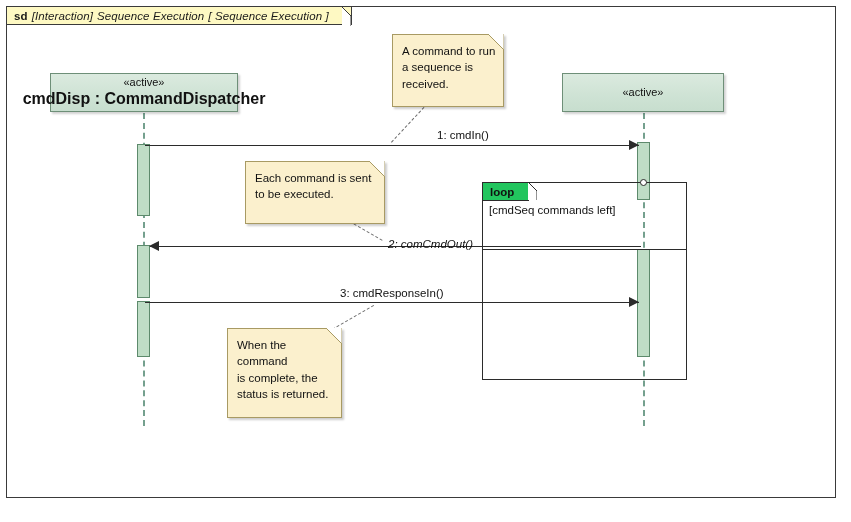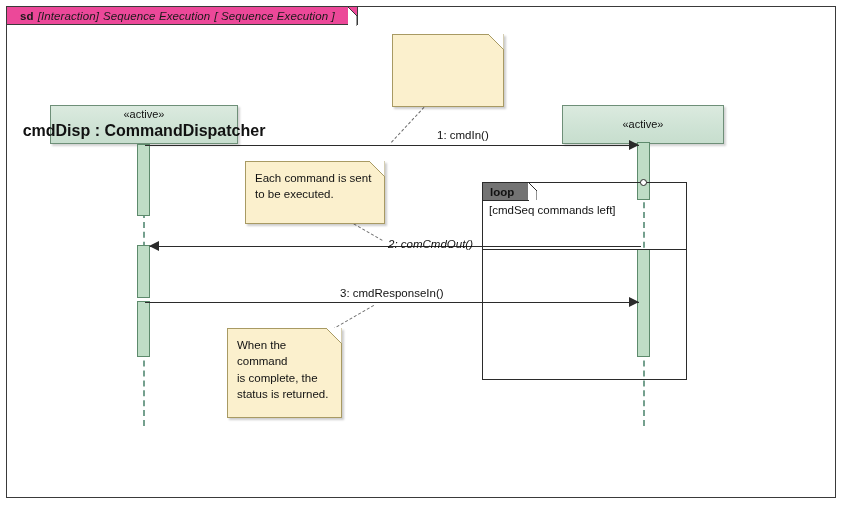--- a/index.html
+++ b/index.html
@@ -31,22 +31,22 @@
     box-sizing: border-box;
   }
   .sd-tab {
     position: absolute;
     left: 6px;
     top: 6px;
     height: 19px;
     box-sizing: border-box;
     border: 1px solid #3a3a3a;
     border-bottom: 1px solid #3a3a3a;
-    background: #ec4899;
-    padding: 0 18px 0 13px;
+    background: #fef9c3;
+    padding: 0 18px 0 7px;
     display: flex;
     align-items: center;
     font-size: 11.5px;
     color: #1a1a1a;
     white-space: nowrap;
     letter-spacing: 0.1px;
   }
   .sd-tab .kw { font-weight: bold; margin-right: 4px; }
   .sd-tab .seg { margin-right: 4px; font-style: italic; }
   .sd-tab-corner {
@@ -65,21 +65,20 @@
     box-sizing: border-box;
     border: 1px solid #6e8f78;
     background: linear-gradient(to bottom, #dbeadf 0%, #cfe3d5 55%, #c7dece 100%);
     box-shadow: 2px 2px 2px rgba(0,0,0,0.18);
     display: flex;
     flex-direction: column;
     align-items: center;
     justify-content: center;
     color: #111111;
     line-height: 1.28;
-    margin-top: 32px;
   }
   .lifeline-head .stereo {
     font-size: 11px;
     font-weight: normal;
   }
   .lifeline-head .lname {
     font-size: 16px;
     font-weight: bold;
     white-space: nowrap;
   }
@@ -169,21 +168,21 @@
     background: transparent;
   }
   .frag-tab {
     position: absolute;
     left: 0;
     top: 0;
     height: 18px;
     box-sizing: border-box;
     border-right: 1px solid #2b2b2b;
     border-bottom: 1px solid #2b2b2b;
-    background: #737373;
+    background: #22c55e;
     padding: 0 14px 0 7px;
     display: flex;
     align-items: center;
     font-size: 11.5px;
     font-weight: bold;
     color: #111111;
   }
   .frag-tab-corner {
     position: absolute;
     right: 0;
@@ -280,20 +279,23 @@
   <div class="msg-label" style="left:340px; top:287px;">3: cmdResponseIn()</div>
 
   <div class="note-link" style="left:391px; top:142px; width:48px; transform:rotate(-47deg);"></div>
   <div class="note" style="left:392px; top:34px; width:112px; height:73px;">
     <span class="note-fold">
       <svg width="16" height="16" viewBox="0 0 16 16" style="display:block;">
         <path d="M0,0 L16,16 L16,0 Z" fill="#ffffff" stroke="none"></path>
         <path d="M0,0 L16,16 M16,0 L16,16" fill="none" stroke="#a89a63" stroke-width="1"></path>
       </svg>
     </span>
+    <div class="note-text">A command to run
+a sequence is
+received.</div>
   </div>
 
   <div class="note-link" style="left:341px; top:216px; width:48px; transform:rotate(30deg);"></div>
   <div class="note" style="left:205px; top:161px; width:140px; height:63px;margin-left:40px;">
     <span class="note-fold">
       <svg width="16" height="16" viewBox="0 0 16 16" style="display:block;">
         <path d="M0,0 L16,16 L16,0 Z" fill="#ffffff" stroke="none"></path>
         <path d="M0,0 L16,16 M16,0 L16,16" fill="none" stroke="#a89a63" stroke-width="1"></path>
       </svg>
     </span>

